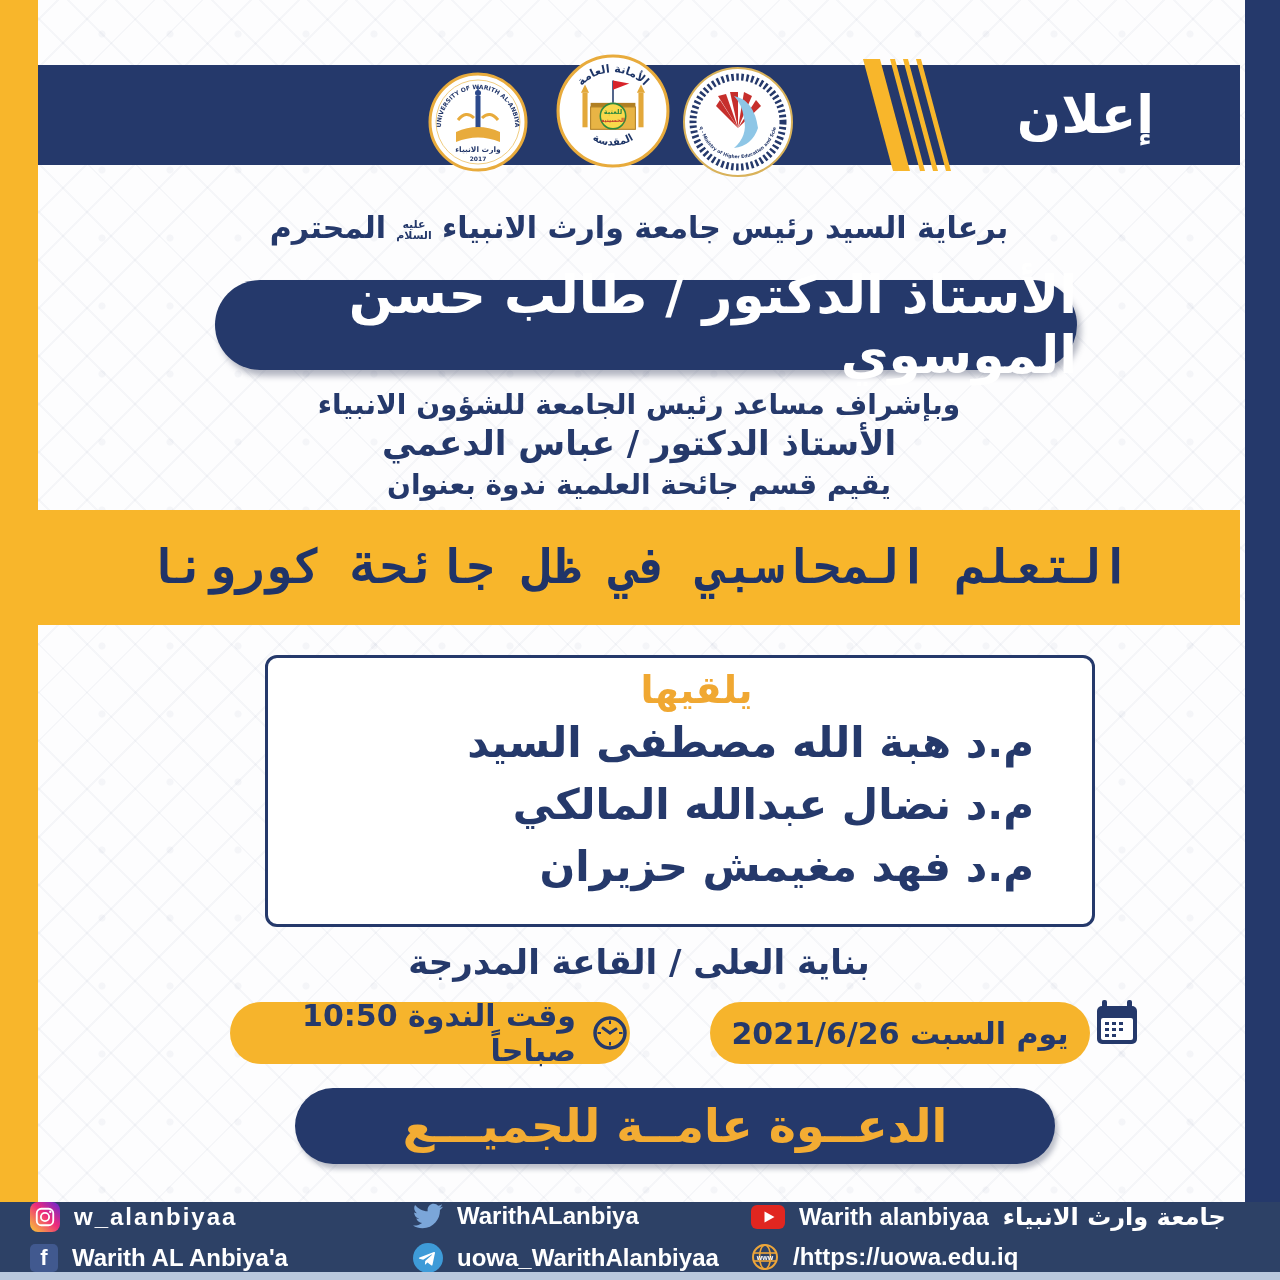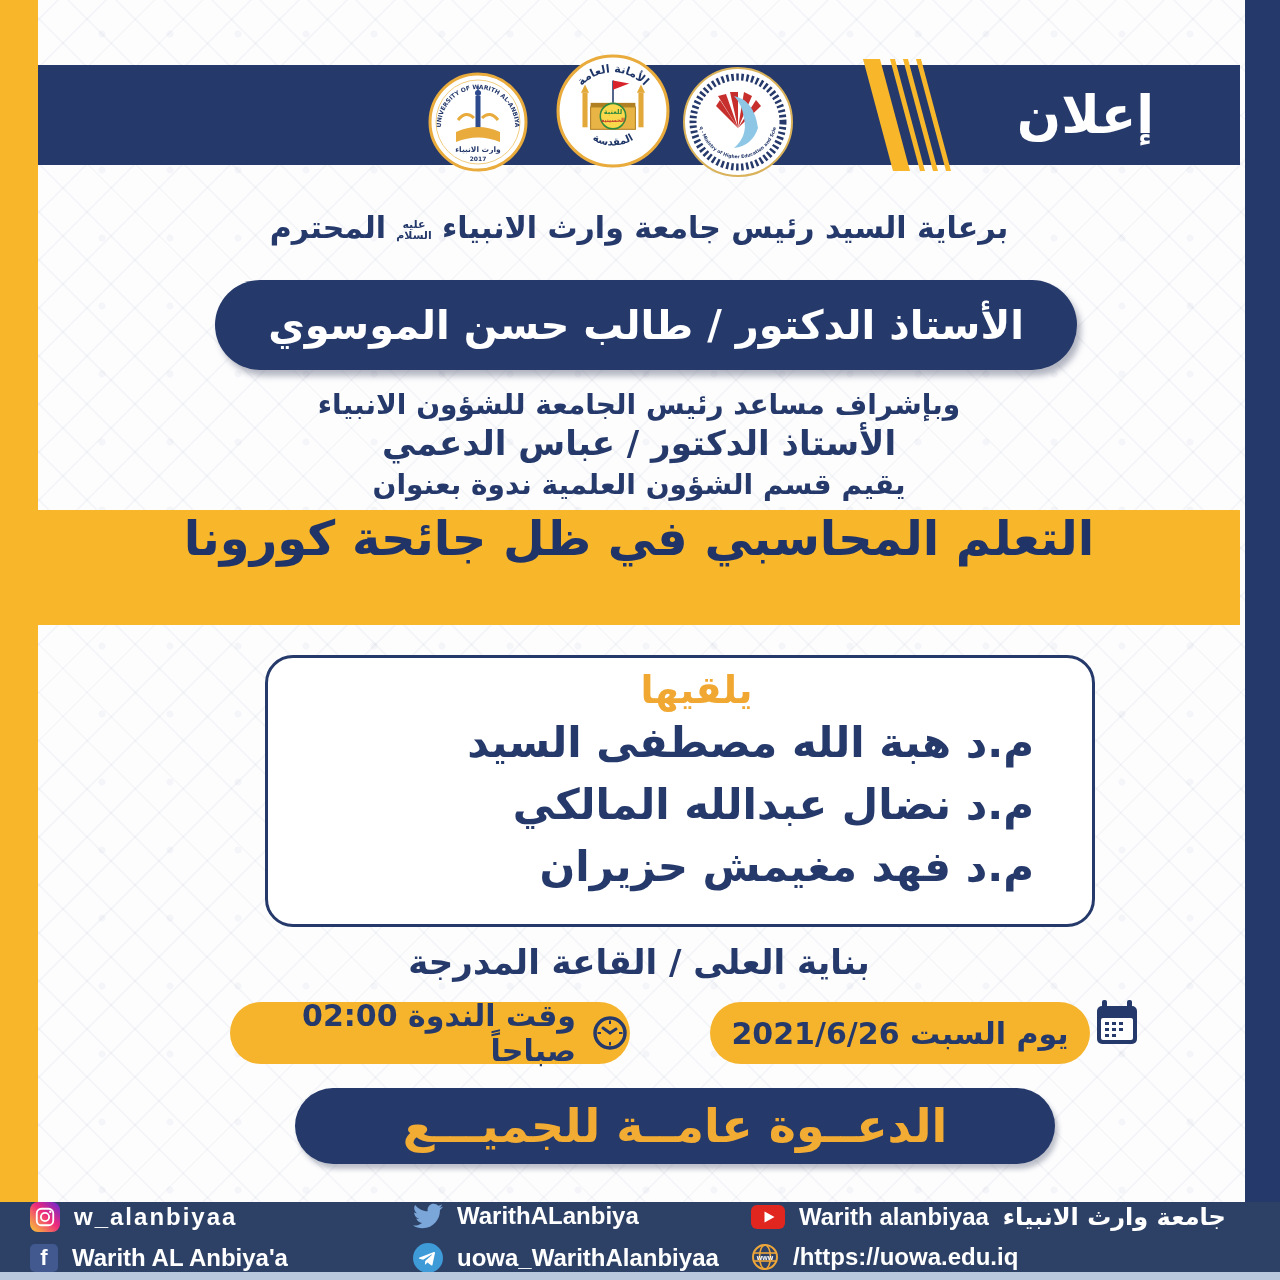--- a/index.html
+++ b/index.html
@@ -36,36 +36,36 @@
   .centerline{position:absolute;left:38px;width:1202px;text-align:center;}
 
   .patronage{top:210px;font-size:30px;}
   .honorific{
     display:inline-block;width:40px;font-size:11px;line-height:11px;
     vertical-align:middle;margin:3px 8px;font-weight:bold;color:#25396b;
   }
   .name-pill{
     position:absolute;left:215px;top:280px;width:862px;height:90px;border-radius:45px;
     background:#25396b;display:flex;align-items:center;justify-content:center;
-    color:#ffffff;font-size:40px;font-weight:bold;direction:rtl;
+    color:#ffffff;font-size:52px;font-weight:bold;direction:rtl;
     box-shadow:4px 6px 6px rgba(40,50,80,0.35);
   }
   .sup1{top:388px;font-size:28px;}
   .sup2{top:423px;font-size:34px;}
   .sup3{top:468px;font-size:28px;}
 
   .title-band{
     position:absolute;left:38px;top:510px;width:1202px;height:115px;background:#f8b62b;
-    display:flex;align-items:flex-start;justify-content:center;
+    display:flex;align-items:center;justify-content:center;font-family:Liberation Mono, monospace;
   }
   .seminar-title{color:#203468;font-size:48px;font-weight:bold;direction:rtl;}
 
   .speakers-box{
     position:absolute;left:265px;top:655px;width:830px;height:272px;background:#ffffff;
-    border:3px solid #25396b;border-radius:28px;box-sizing:border-box;padding-left:33px;
+    border:3px solid #25396b;border-radius:12px;box-sizing:border-box;padding-left:33px;
   }
   .speakers-heading{margin-top:10px;text-align:center;color:#f0a832;font-size:38px;font-weight:bold;direction:rtl;}
   .speaker{direction:rtl;text-align:right;padding-right:58px;color:#25396b;font-size:42px;font-weight:bold;line-height:62px;margin-left:40px;}
 
   .venue{top:942px;font-size:34px;}
 
   .pill{
     position:absolute;top:1002px;height:62px;border-radius:31px;background:#f6b42c;
     display:flex;align-items:center;justify-content:center;gap:14px;direction:rtl;
     color:#25396b;font-size:30px;font-weight:bold;
@@ -174,21 +174,21 @@
   </div>
 
   <div class="centerline patronage ar-navy">
     <span>برعاية السيد رئيس جامعة وارث الانبياء</span><span class="honorific">عليه السلام</span><span>المحترم</span>
   </div>
 
   <div class="name-pill">الأستاذ الدكتور / طالب حسن الموسوي</div>
 
   <div class="centerline sup1 ar-navy">وبإشراف مساعد رئيس الجامعة للشؤون الانبياء</div>
   <div class="centerline sup2 ar-navy">الأستاذ الدكتور / عباس الدعمي</div>
-  <div class="centerline sup3 ar-navy">يقيم قسم الشؤون العلمية ندوة بعنوان</div>
+  <div class="centerline sup3 ar-navy">يقيم قسم جائحة العلمية ندوة بعنوان</div>
 
   <div class="title-band">
     <div class="seminar-title">التعلم المحاسبي في ظل جائحة كورونا</div>
   </div>
 
   <div class="speakers-box">
     <div class="speakers-heading">يلقيها</div>
     <div class="speaker">م.د هبة الله مصطفى السيد</div>
     <div class="speaker">م.د نضال عبدالله المالكي</div>
     <div class="speaker">م.د فهد مغيمش حزيران</div>
@@ -201,21 +201,21 @@
       <svg width="40" height="40" viewBox="0 0 40 40">
         <circle cx="20" cy="20" r="15" fill="none" stroke="#25396b" stroke-width="3.5"></circle>
         <line x1="20" y1="7.5" x2="20" y2="11" stroke="#25396b" stroke-width="2"></line>
         <line x1="20" y1="29" x2="20" y2="32.5" stroke="#25396b" stroke-width="2"></line>
         <line x1="7.5" y1="20" x2="11" y2="20" stroke="#25396b" stroke-width="2"></line>
         <line x1="29" y1="20" x2="32.5" y2="20" stroke="#25396b" stroke-width="2"></line>
         <path d="M20 20 L13 15" stroke="#25396b" stroke-width="3" stroke-linecap="round"></path>
         <path d="M20 20 L26 16" stroke="#25396b" stroke-width="3" stroke-linecap="round"></path>
       </svg>
     </span>
-    <span>وقت الندوة 02:00 صباحاً</span>
+    <span>وقت الندوة 10:50 صباحاً</span>
   </div>
 
   <div class="pill pill-date">
     <span>يوم السبت 2021/6/26</span>
   </div>
   <div class="calendar-abs">
     <svg width="48" height="50" viewBox="0 0 48 50">
       <rect x="9" y="2" width="5" height="12" rx="2" fill="#25396b"></rect>
       <rect x="34" y="2" width="5" height="12" rx="2" fill="#25396b"></rect>
       <rect x="4" y="8" width="40" height="38" rx="5" fill="#25396b"></rect>

